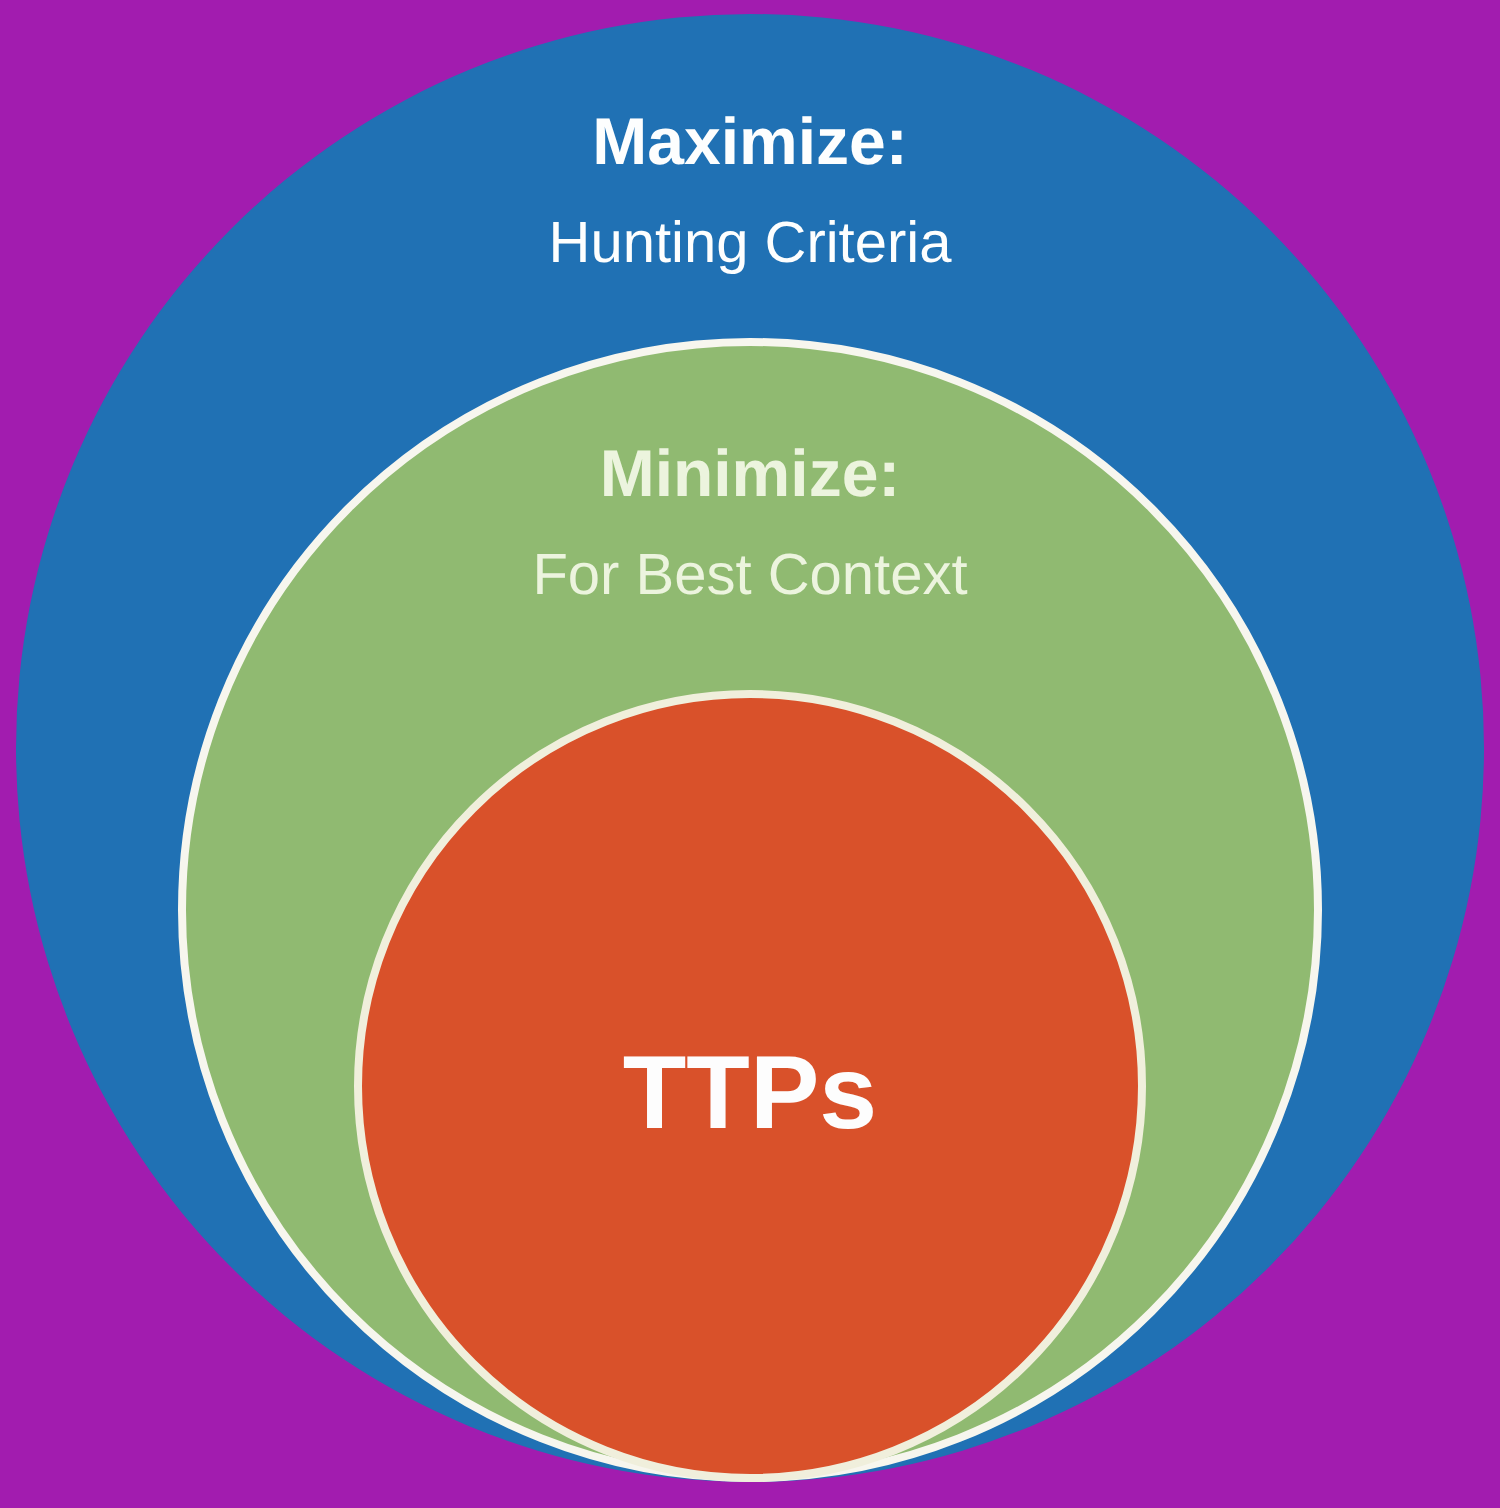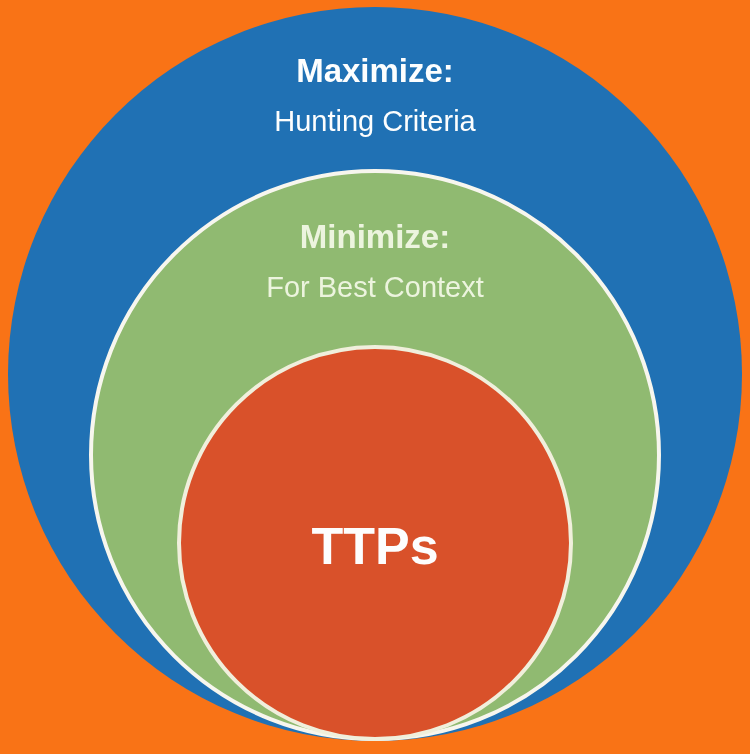--- a/index.html
+++ b/index.html
@@ -8,21 +8,21 @@
     background: #ffffff;
     width: 750px;
     height: 754px;
     overflow: hidden;
     font-family: "Liberation Sans", "DejaVu Sans", sans-serif;
   }
   .stage {
     position: relative;
     width: 750px;
     height: 754px;
-    background: #f97316;
+    background: #a21caf;
   }
   svg { display: block; }
   .circle-title {
     font-family: "Liberation Sans", "DejaVu Sans", sans-serif;
     font-size: 33px;
     font-weight: bold;
     text-anchor: middle;
   }
   .circle-subtitle {
     font-family: "Liberation Sans", "DejaVu Sans", sans-serif;

